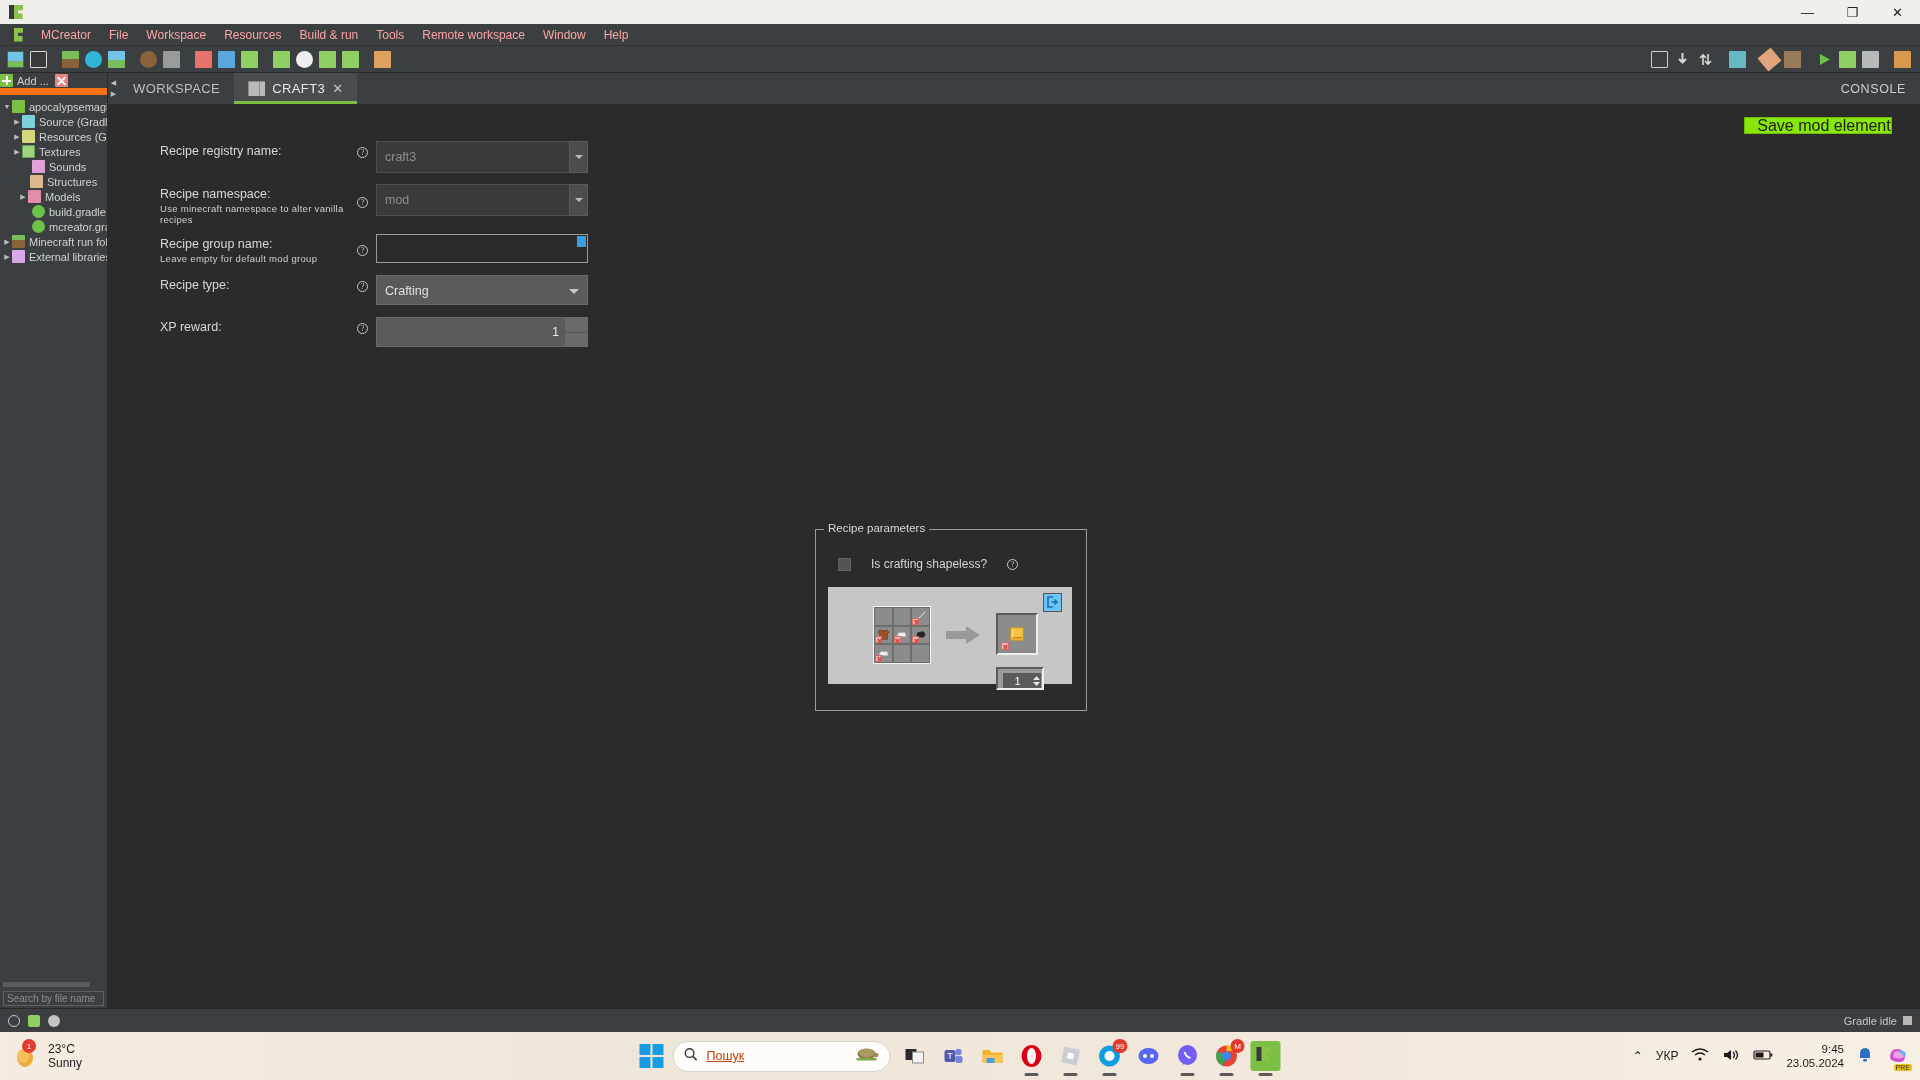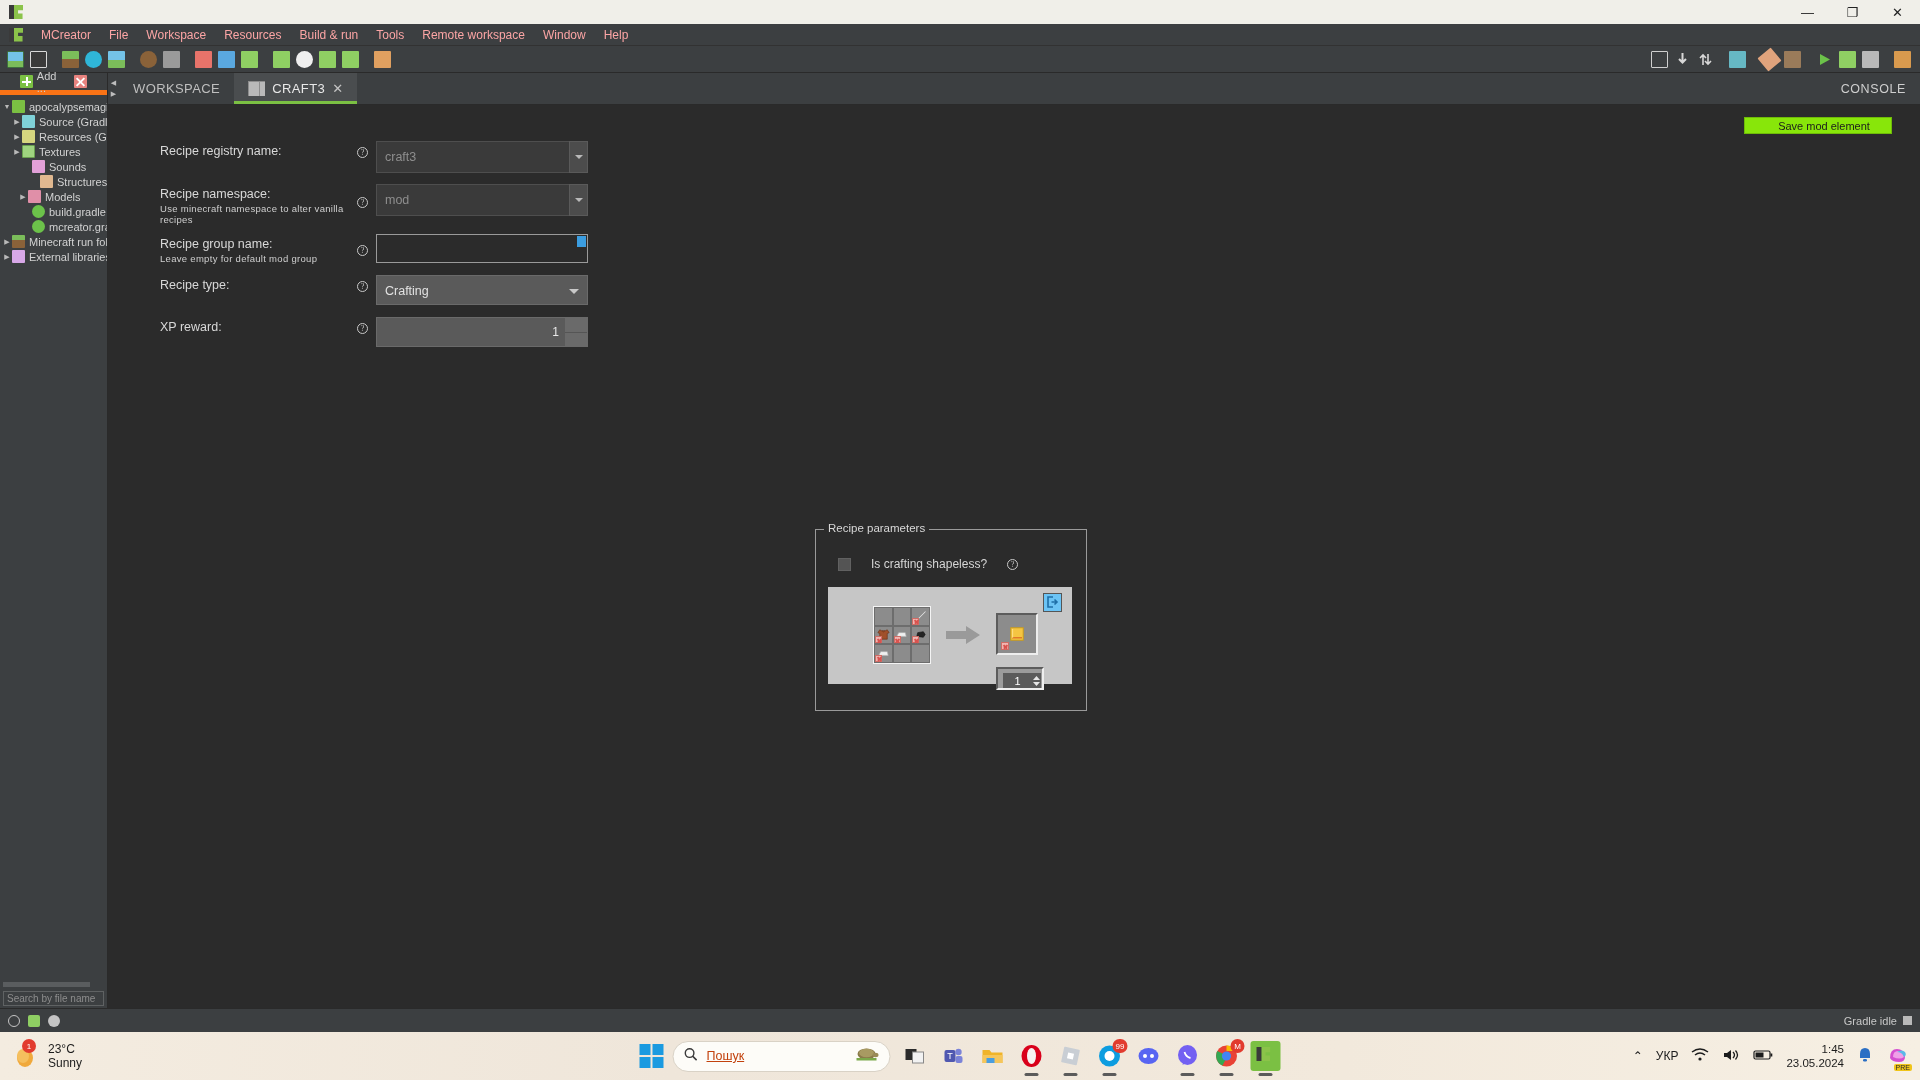--- a/index.html
+++ b/index.html
@@ -57,22 +57,22 @@
 
   
   .body-wrap { display: flex; height: calc(1080px - 24px - 22px - 27px - 24px - 48px); }
 
   
   .sidebar {
     width: 108px; background: #3c3f41; display: flex; flex-direction: column;
     border-right: 1px solid #2a2a2a; flex: none; position: relative;
   }
   .sb-head {
-    height: 22px; display: flex; align-items: center; gap: 6px; padding: 0 20px;
-    border-bottom: 5px solid #f97316;
+    height: 22px; display: flex; align-items: center; gap: 6px; padding: 0 0;
+    border-bottom: 7px solid #f97316;
   }
   .sb-add { display: flex; align-items: center; gap: 4px; font-size: 11px; color: #cfcfcf; }
   .plus-ico {
     width: 13px; height: 13px; background: #7bc043; position: relative; border-radius: 1px;
   }
   .plus-ico::before, .plus-ico::after {
     content: ""; position: absolute; background: #fff;
   }
   .plus-ico::before { left: 5.5px; top: 2px; width: 2px; height: 9px; }
   .plus-ico::after { left: 2px; top: 5.5px; width: 9px; height: 2px; }
@@ -124,21 +124,21 @@
   .tab-grid-ico i { background: #b9b9b9; display: block; }
   .console-label {
     position: absolute; right: 14px; top: 50%; transform: translateY(-50%);
     font-size: 12.5px; color: #cfcfcf; letter-spacing: .6px;
   }
 
   .editor-body { flex: 1; background: #2b2b2b; position: relative; overflow: hidden; }
 
   .save-btn {
     position: absolute; right: 28px; top: 12px; width: 148px; height: 17px;
-    background: #88e60a; color: #1c1c1c; font-size: 11px;
+    background: #88e60a; color: #1c1c1c; font-size: 16px;
     display: flex; align-items: center; justify-content: center;
     border: 1px solid #6fbb08;
     padding-left: 12px;
   }
 
   
   .form { padding: 36px 0 0 8px; }
   .frow { display: flex; align-items: flex-start; margin-bottom: 11px; margin-left: 44px; }
   .flabel {
     width: 216px; padding-left: 0; display: flex; align-items: flex-start;
@@ -423,21 +423,21 @@
       <div class="tree-row" style="padding-left:12px">
         <span class="tw">▶</span>
         <span class="tico" style="background:#9fd47f;border:1px solid #6aa050"></span>
         <span class="tlabel">Textures</span>
       </div>
       <div class="tree-row" style="padding-left:22px">
         <span class="tw"></span>
         <span class="tico" style="background:#e2a0d8"></span>
         <span class="tlabel">Sounds</span>
       </div>
-      <div class="tree-row" style="padding-left:30px">
+      <div class="tree-row" style="padding-left:20px">
         <span class="tw"></span>
         <span class="tico" style="background:#e0b890"></span>
         <span class="tlabel">Structures</span>
       </div>
       <div class="tree-row" style="padding-left:18px">
         <span class="tw">▶</span>
         <span class="tico" style="background:#e08fa8"></span>
         <span class="tlabel">Models</span>
       </div>
       <div class="tree-row" style="padding-left:22px">
@@ -820,21 +820,21 @@
         </svg>
     </span>
     <span>
       <svg width="20" height="12" viewBox="0 0 20 12">
           <rect x="1" y="2" width="16" height="8" rx="1.5" stroke="#1c1c1c" stroke-width="1.2" fill="none"></rect>
           <rect x="2.5" y="3.5" width="8" height="5" fill="#1c1c1c"></rect>
           <rect x="17.5" y="4.5" width="1.8" height="3" fill="#1c1c1c"></rect>
         </svg>
     </span>
     <div class="clock">
-      <div>1:45</div>
+      <div>9:45</div>
       <div>23.05.2024</div>
     </div>
     <span>
       <svg width="16" height="18" viewBox="0 0 16 18">
           <path d="M8 2 Q13 2 13 8 V12 H3 V8 Q3 2 8 2 Z" fill="#2b6fc4"></path>
           <rect x="6" y="13" width="4" height="2.5" rx="1.2" fill="#2b6fc4"></rect>
         </svg>
     </span>
     <span style="position:relative">
       <svg width="24" height="22" viewBox="0 0 24 22">

